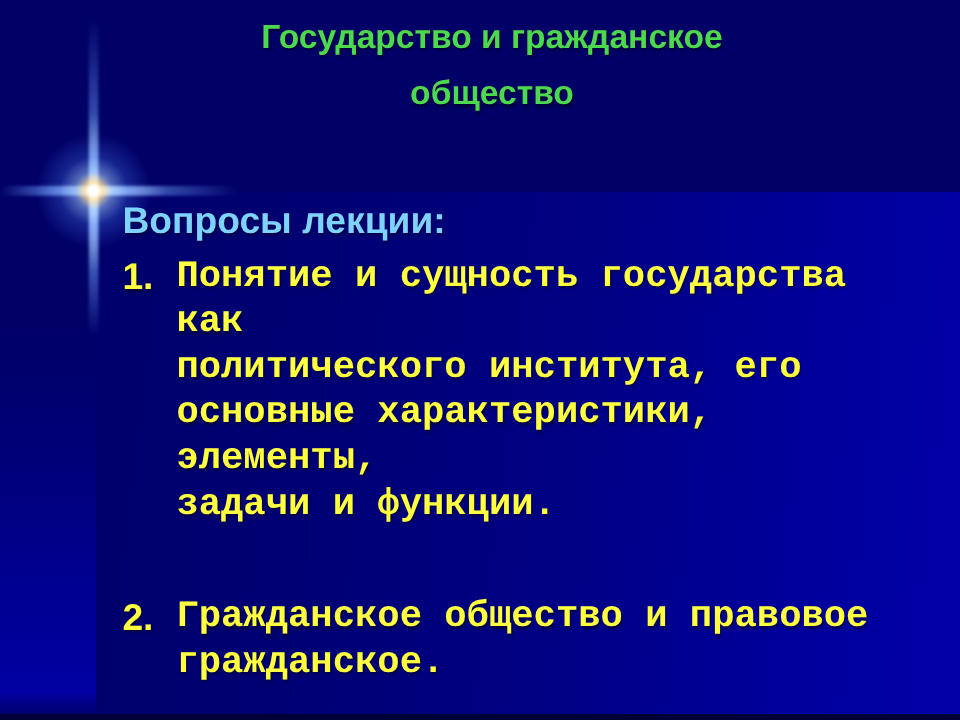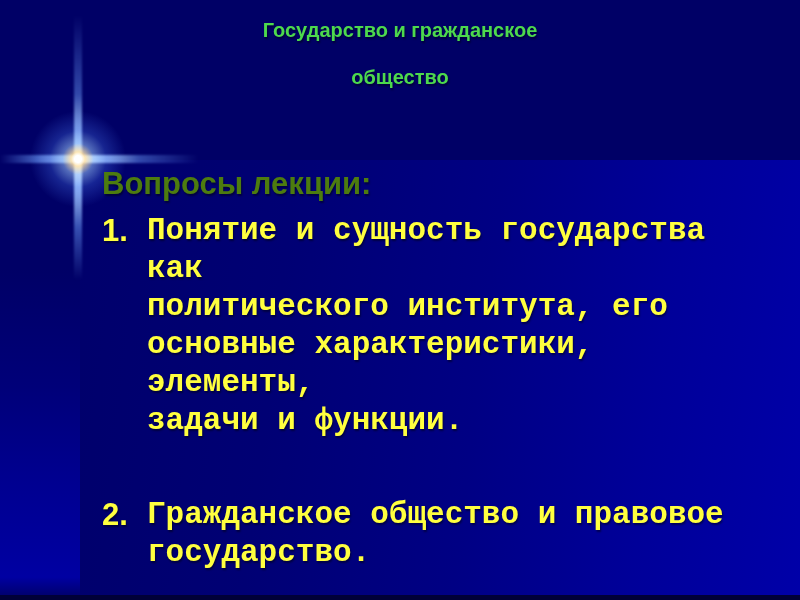--- a/index.html
+++ b/index.html
@@ -66,34 +66,34 @@
     width: 100px; height: 100px;
     background: radial-gradient(circle,
       #ffffff 0%, #ffffff 5%,
       rgba(255,228,170,0.85) 10%,
       rgba(150,195,255,0.55) 22%,
       rgba(80,130,255,0.28) 40%,
       rgba(80,130,255,0.00) 68%);
   }
 
   .title {
-    position: absolute; left: 80px; top: 7px;
+    position: absolute; left: 90px; top: 7px;
     width: 640px;
     text-align: center;
-    font-size: 20px; font-weight: bold;
+    font-size: 28px; font-weight: bold;
     line-height: 47px;
     white-space: pre-line;
     color: #4dd94d;
     text-shadow: 1px 2px 2px rgba(0,0,0,0.45);
   }
 
   .lead {
     position: absolute; left: 102px; top: 166px;
     font-size: 31px; font-weight: bold;
-    color: #4d7c0f;
+    color: #7dd3fc;
     text-shadow: 1px 2px 2px rgba(0,0,0,0.45);
   }
 
   .qlist {
     position: absolute; left: 102px; top: 212px;
     width: 650px;
     color: #ffff3f;
     font-size: 31px; font-weight: bold;
     line-height: 38px;
     text-shadow: 1px 2px 2px rgba(0,0,0,0.45);
@@ -125,15 +125,15 @@
   <div class="qitem">
     <span class="qnum">1.</span>
     <span class="qtext">Понятие и сущность государства как
 политического института, его
 основные характеристики, элементы,
 задачи и функции.</span>
   </div>
   <div class="qitem">
     <span class="qnum">2.</span>
     <span class="qtext">Гражданское общество и правовое
-государство.</span>
+гражданское.</span>
   </div>
 </div>
 
 </body></html>

